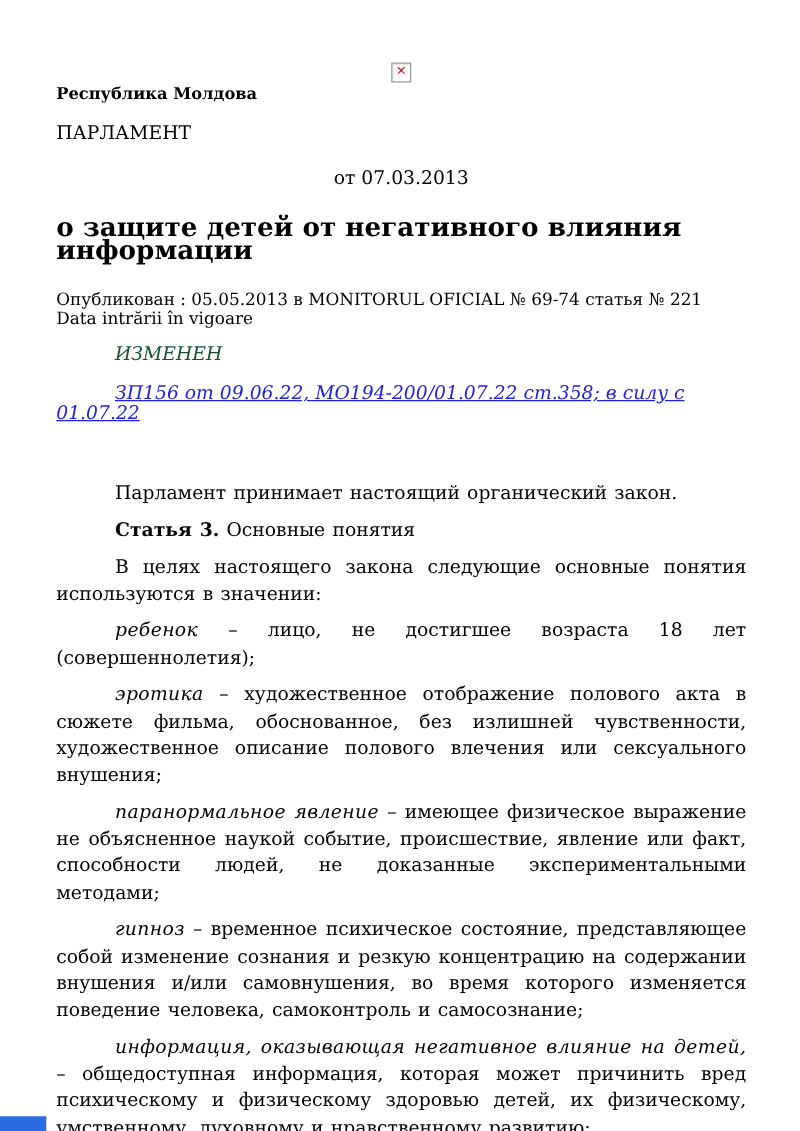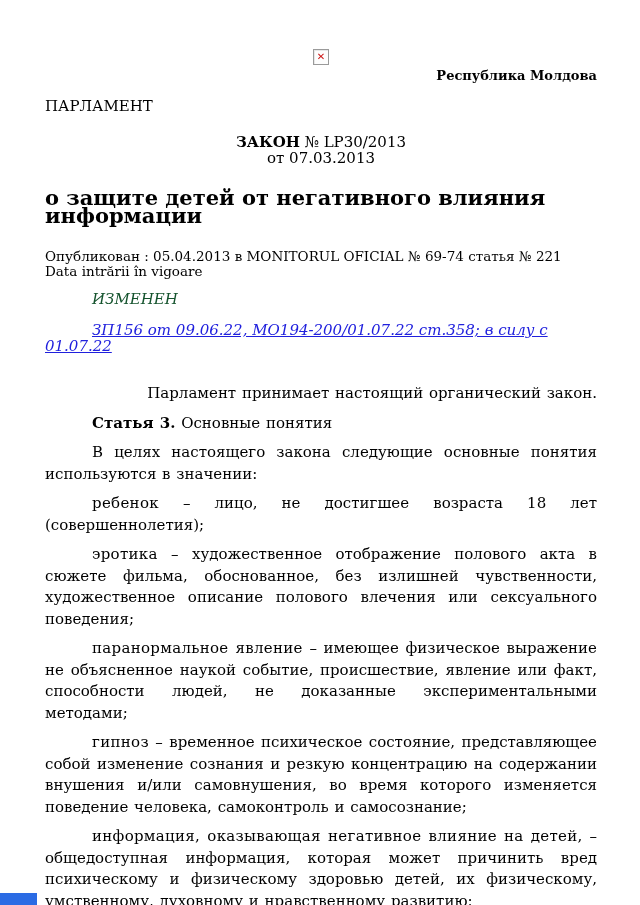--- a/index.html
+++ b/index.html
@@ -22,21 +22,21 @@
     width: 16px; height: 16px;
     border: 1px solid #9a9a9a;
     background: #fdfdfd;
     box-shadow: inset 1px 1px 0 #e8e8e8;
     font-size: 10px; line-height: 14px;
     font-weight: bold;
     color: #cc1111;
     font-family: "DejaVu Sans", sans-serif;
   }
 
-  .republic   { margin-top: 6px;  text-align: right; font-size: 13px; font-weight: bold; line-height: 14px; }
+  .republic   { margin-top: 6px;  text-align: left; font-size: 13px; font-weight: bold; line-height: 14px; }
   .parliament { margin-top: 12px; text-align: left; font-size: 15px; line-height: 22px; }
   .law-block  { margin-top: 17px; text-align: center; font-size: 15px; line-height: 16px; }
   .law-block .b { font-weight: bold; }
   .doc-title  { margin-top: 23px; text-align: left; font-size: 21px; font-weight: bold; line-height: 18px; }
   .published  { margin-top: 24px; font-size: 13.5px; line-height: 15px; }
 
   .amended-label {
     margin-top: 13px; text-indent: 47px;
     font-size: 15px; font-style: italic; line-height: 15px;
   }
@@ -44,22 +44,22 @@
   .amend-link { font-style: italic; text-decoration: underline; cursor: pointer; text-align: center; }
 
   .para {
     margin-top: 8px;
     text-align: justify;
     text-indent: 47px;
     font-size: 15px;
     line-height: 21.5px;
     word-spacing: 1px;
   }
-  .para.first { margin-top: 29px; text-align: right; }
-  .term { letter-spacing: 0.3px; margin-top: 33px; }
+  .para.first { margin-top: 46px; text-align: left; }
+  .term { font-style: italic; letter-spacing: 0.3px; margin-top: 33px; }
   .lead-bold { font-weight: bold; }
 
   .corner-badge {
     position: absolute;
     left: 0; bottom: 0;
     width: 37px; height: 12px;
   }
 </style>
 </head>
 <body>
@@ -69,27 +69,26 @@
 
     <div class="icon-row">
       <span class="broken-img" style="color: rgb(204, 17, 17);">✕</span>
     </div>
 
     <div class="republic">Республика Молдова</div>
 
     <div class="parliament">ПАРЛАМЕНТ</div>
 
     <div class="law-block">
-      <div><span class="b">ЗАКОН</span><span> № LP30/2013</span></div>
       <div>от 07.03.2013</div>
     </div>
 
     <div class="doc-title">о защите детей от негативного влияния информации</div>
 
-    <div class="published">Опубликован : 05.04.2013 в MONITORUL OFICIAL № 69-74 статья № 221 Data intrării în vigoare</div>
+    <div class="published">Опубликован : 05.05.2013 в MONITORUL OFICIAL № 69-74 статья № 221 Data intrării în vigoare</div>
 
     <div class="amended-label" style="color: #14532d;">ИЗМЕНЕН</div>
 
     <div class="amend-link-row">
       <span class="amend-link" style="color: rgb(32, 32, 221);">ЗП156 от 09.06.22, МО194-200/01.07.22 ст.358; в силу с 01.07.22</span>
     </div>
 
     <div class="para first">
       <span>Парламент принимает настоящий органический закон.</span>
     </div>
@@ -100,21 +99,21 @@
 
     <div class="para">
       <span>В целях настоящего закона следующие основные понятия используются в значении:</span>
     </div>
 
     <div class="para">
       <span class="term">ребенок</span><span> – лицо, не достигшее возраста 18 лет (совершеннолетия);</span>
     </div>
 
     <div class="para">
-      <span class="term">эротика</span><span> – художественное отображение полового акта в сюжете фильма, обоснованное, без излишней чувственности, художественное описание полового влечения или сексуального поведения;</span>
+      <span class="term">эротика</span><span> – художественное отображение полового акта в сюжете фильма, обоснованное, без излишней чувственности, художественное описание полового влечения или сексуального внушения;</span>
     </div>
 
     <div class="para">
       <span class="term">паранормальное явление</span><span> – имеющее физическое выражение не объясненное наукой событие, происшествие, явление или факт, способности людей, не доказанные экспериментальными методами;</span>
     </div>
 
     <div class="para">
       <span class="term">гипноз</span><span> – временное психическое состояние, представляющее собой изменение сознания и резкую концентрацию на содержании внушения и/или самовнушения, во время которого изменяется поведение человека, самоконтроль и самосознание;</span>
     </div>
 

